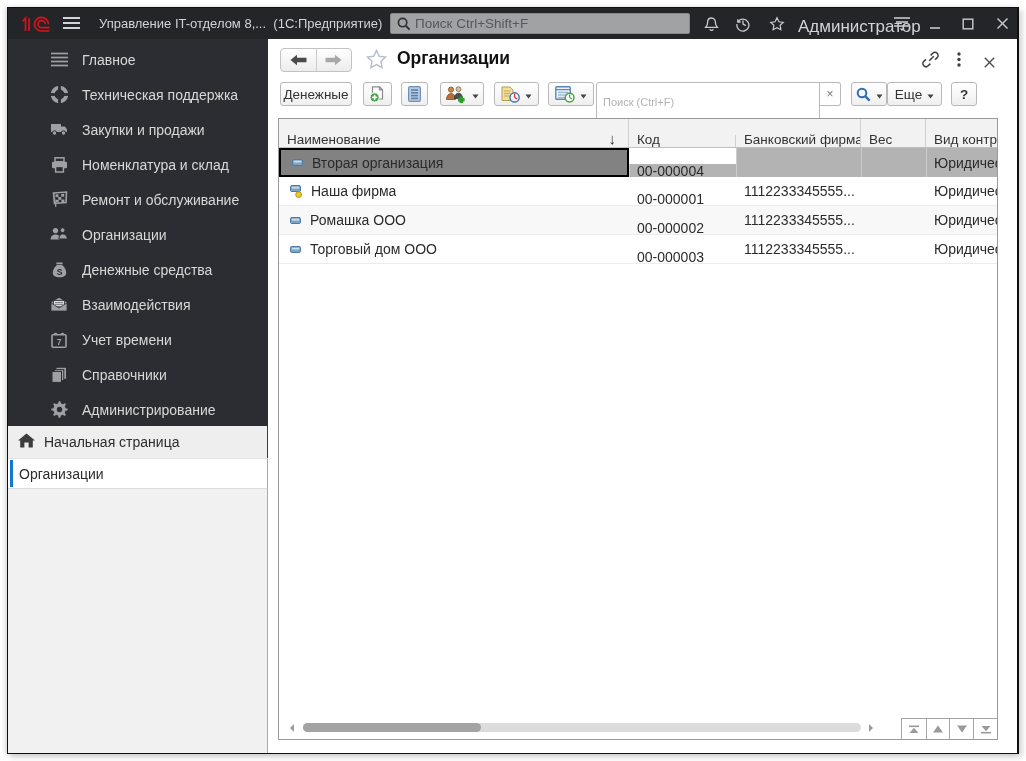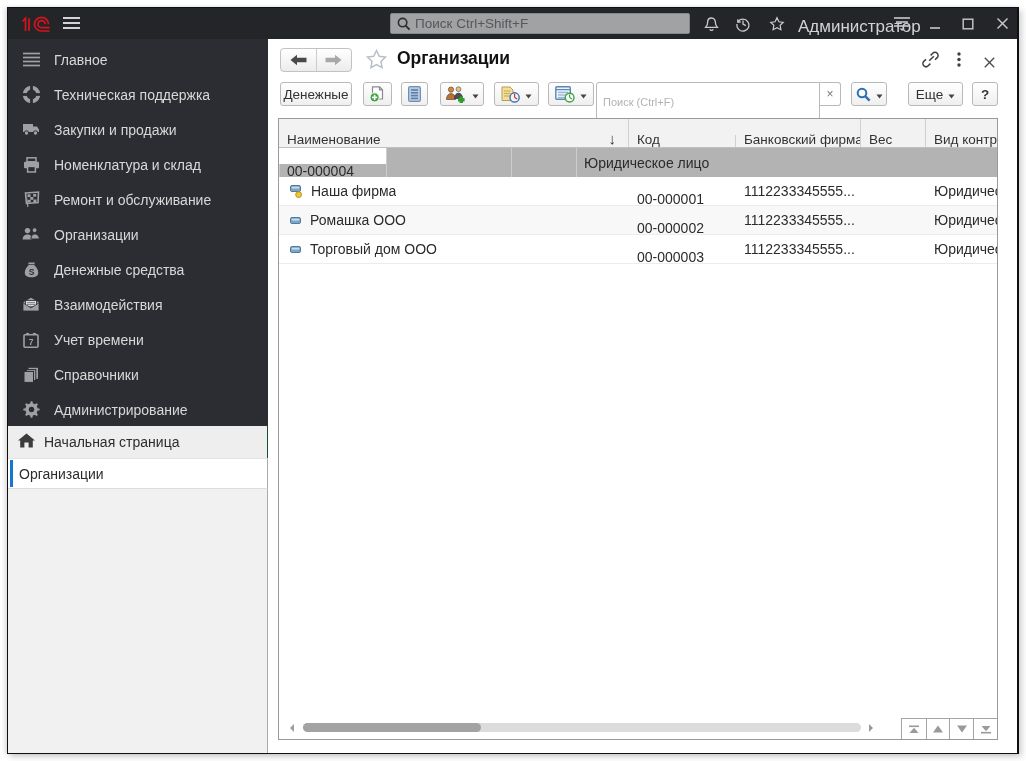--- a/index.html
+++ b/index.html
@@ -20,21 +20,21 @@
   .global-search svg { margin:0 4px 0 6px; flex:0 0 auto; }
   .global-search input { background:transparent; border:none; outline:none; width:100%;
     font-size:13.5px; font-family:inherit; color:#2a2b2e; }
   .global-search input::placeholder { color:#55575c; opacity:1; }
   .tb-ico { position:absolute; top:0; height:31px; display:flex; align-items:center; justify-content:center; cursor:pointer; }
   .tb-user { position:absolute; top:8.5px; font-size:17px; color:#d2d3d5; cursor:pointer; }
 
   
   .body-row { display:flex; height:714px; }
   .sidebar { width:260px; flex:0 0 260px; display:flex; flex-direction:column; }
-  .side-menu { background:#2b2d32; height:387px; padding-top:3px; }
+  .side-menu { background:#2b2d32; height:387px; padding-top:3px;padding-left:28px; }
   .side-item { height:35px; display:flex; align-items:center; cursor:pointer; }
   .side-item .ic { width:18px; height:18px; margin-left:14px; flex:0 0 18px; display:flex; align-items:center; justify-content:center; }
   .side-item .lbl { margin-left:14px; font-size:14px; color:#d8d8d8; white-space:nowrap; }
   .side-home { height:32px; background:#eeeeee; border-right:1px solid #14532d;
     display:flex; align-items:center; cursor:pointer; }
   .side-home .ic { margin-left:10px; }
   .side-home .lbl { margin-left:9px; font-size:14px; color:#2c2c2c; white-space:nowrap; }
   .side-tab { height:30px; background:#ffffff; border-right:1px solid #aaaaaa; border-top:1px solid #e4e4e4;
     position:relative; display:flex; align-items:center; cursor:pointer; }
   .side-tab .accent { position:absolute; left:2px; top:1px; bottom:1px; width:3px; background:#1677d2; }
@@ -64,21 +64,21 @@
   .tbtn4 { width:45px; margin-left:10px; }
   .tbtn5 { width:46px; margin-left:9px; }
   .tsearch { margin-left:2px; width:245px; display:flex; }
   .tsearch input { width:224px; height:40px; border:1px solid #b9b9b9; border-radius:3px 0 0 3px;
     padding:0 6px; font-size:11px; font-family:inherit; color:#333; outline:none; }
   .tsearch input::placeholder { color:#b3b3b3; opacity:1; }
   .tsearch .clear { width:21px; border:1px solid #b9b9b9; border-left:none; border-radius:0 3px 3px 0;
     background:#ffffff; display:flex; align-items:center; justify-content:center;
     color:#777; font-size:12px; cursor:pointer; }
   .tbtn-find { width:36px; margin-left:10px; }
-  .tbtn-more { width:55px; margin-left:21px; }
+  .tbtn-more { width:55px; margin-left:0; }
   .tbtn-help { width:26px; margin-left:9px; font-weight:bold; }
 
   
   .grid { position:absolute; left:10px; top:79px; width:720px; height:622px; border:1px solid #9a9a9a; }
   .g-header { display:flex; height:29px; background:#f2f2f2; border-bottom:1px solid #c0c0c0; }
   .g-header .hc { font-size:13.5px; color:#333333; padding:0 0 0 8px; display:flex; align-items:flex-end;
     border-right:1px solid #d0d0d0; overflow:hidden; white-space:nowrap; cursor:pointer; }
   .g-header .hc:last-child { border-right:none; }
   .c1 { width:350px; flex:0 0 350px; } .c2 { width:107px; flex:0 0 107px;margin-top:16px; }
   .c3 { width:125px; flex:0 0 125px; } .c4 { width:65px; flex:0 0 65px; }
@@ -119,20 +119,21 @@
         <path d="M9 15 L9 2.2"></path>
         <path d="M28.5 8.2 a7 6.8 0 1 0 -7 6.8 L29.5 15" stroke-width="1.7"></path>
         <path d="M25.2 8.2 a3.6 3.5 0 1 0 -3.6 3.5 L29.5 11.7" stroke-width="1.7"></path>
       </g>
     </svg>
     <div class="hamburger">
         <i></i>
         <i></i>
         <i style="margin-bottom:0"></i>
       </div>
+    <div class="app-title"><span>Управление IT-отделом 8,...</span>&nbsp;&nbsp;<span>(1С:Предприятие)</span></div>
 
     <div class="global-search">
       <svg width="14" height="14" viewBox="0 0 14 14">
         <circle cx="5.6" cy="5.6" r="4.2" fill="none" stroke="#2e2f33" stroke-width="1.6"></circle>
         <line x1="8.9" y1="8.9" x2="12.6" y2="12.6" stroke="#2e2f33" stroke-width="2"></line>
       </svg>
       <input type="text" placeholder="Поиск Ctrl+Shift+F" style="">
     </div>
 
     <div class="tb-ico" style="left:694px; width:18px;">
@@ -524,20 +525,27 @@
             </div>
           <div class="hc c4">
               <span>Вес</span>
             </div>
           <div class="hc c5">
               <span>Вид контрагента</span>
             </div>
         </div>
 
         <div class="g-row sel">
+          <div class="gc name c1">
+            <svg class="org-ico" width="11" height="7" viewBox="0 0 11 7">
+              <rect x="0.5" y="0.5" width="10" height="6" rx="1.4" fill="#7fa5c4" stroke="#4f79a3" stroke-width="1"></rect>
+              <rect x="1.6" y="1.7" width="7.8" height="1.8" rx="0.9" fill="#c9dcea"></rect>
+            </svg>
+            <span class="txt">Вторая организация</span>
+          </div>
           <div class="gc c2">00-000004</div>
           <div class="gc c3"></div>
           <div class="gc c4"></div>
           <div class="gc c5">Юридическое лицо</div>
         </div>
 
         <div class="g-row">
           <div class="gc name c1">
             <svg class="org-ico" width="12" height="13" viewBox="0 0 12 13" style="overflow:visible">
               <rect x="0.5" y="0.5" width="10" height="6" rx="1.4" fill="#7fa5c4" stroke="#4f79a3" stroke-width="1"></rect>

